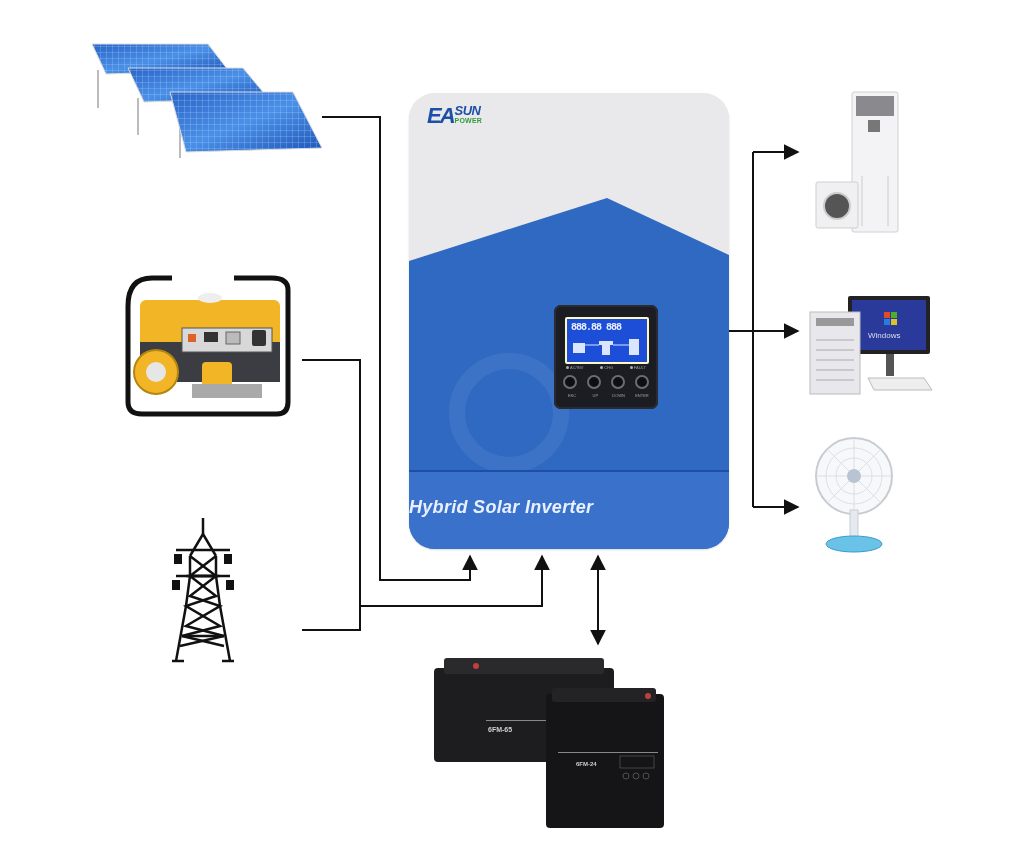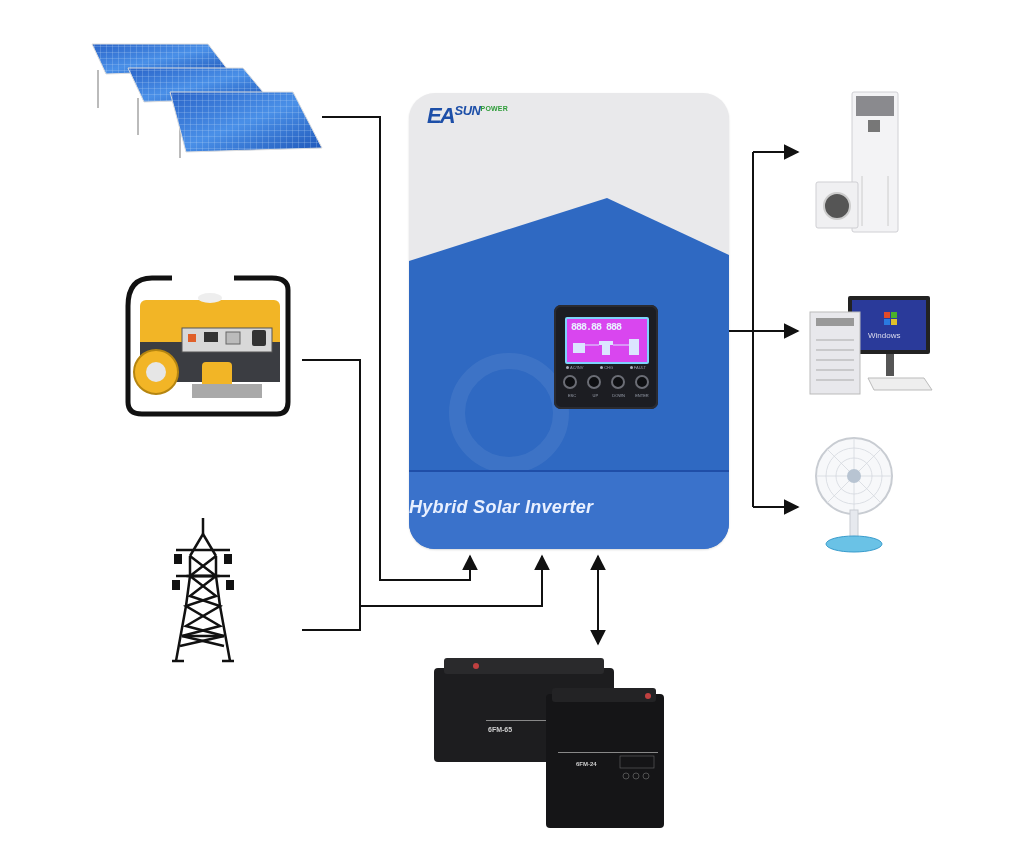--- a/index.html
+++ b/index.html
@@ -5,27 +5,27 @@
   html, body { margin:0; padding:0; background:#ffffff; }
   body { width:1024px; height:853px; position:relative; overflow:hidden; font-family:"Liberation Sans", sans-serif; }
   svg.lines { position:absolute; left:0; top:0; width:1024px; height:853px; pointer-events:none; }
 
   
   .inverter { position:absolute; left:409px; top:93px; width:320px; height:456px; border-radius:26px; overflow:hidden;
               background:#e9e9eb; box-shadow:0 1px 2px rgba(0,0,0,0.15); }
   .inverter .blue { position:absolute; left:0; top:0; width:320px; height:456px; }
   .brand { position:absolute; left:18px; top:12px; display:flex; align-items:flex-start; }
   .brand .ea { font-family:"Liberation Sans", sans-serif; font-weight:bold; font-style:italic; font-size:22px; color:#1d4fa8; letter-spacing:-2px; line-height:22px; }
-  .brand .stack { display:flex; flex-direction:row; margin-left:1px; line-height:9px; }
+  .brand .stack { display:flex; flex-direction:column; margin-left:1px; line-height:9px; }
   .brand .sun { font-weight:bold; font-style:italic; font-size:13px; color:#1d4fa8; line-height:12px; letter-spacing:-0.5px; }
   .brand .power { font-weight:bold; font-size:7px; color:#2f9d3a; line-height:8px; letter-spacing:0.2px; }
 
   .panel { position:absolute; left:145px; top:212px; width:104px; height:104px; background:#1c1d22; border-radius:7px;
            box-shadow:inset 0 0 0 2px #2a2b31; }
-  .lcd { position:absolute; left:11px; top:12px; width:80px; height:43px; background:#d946ef; border:2px solid #7dd3fc; border-radius:2px; }
+  .lcd { position:absolute; left:11px; top:12px; width:80px; height:43px; background:#1d4ed8; border:2px solid #fef9c3; border-radius:2px; }
   .lcd .digits { position:absolute; left:4px; top:3px; font-family:"Liberation Mono", monospace; font-size:10px; color:#e8efff; font-weight:bold; letter-spacing:-1px; }
   .lcd .icons { position:absolute; left:4px; top:18px; width:72px; height:20px; }
   .btn-row { position:absolute; left:9px; top:70px; width:86px; display:flex; justify-content:space-between; }
   .btn { width:14px; height:14px; border-radius:50%; background:#0e0f12; border:2px solid #6b6d75; box-sizing:border-box; }
   .led-row { position:absolute; left:12px; top:60px; width:80px; display:flex; justify-content:space-between; }
   .led { font-size:4px; color:#9aa0ad; display:flex; align-items:center; gap:1px; }
   .led i { display:inline-block; width:3px; height:3px; border-radius:50%; background:#aab0bb; }
   .btn-labels { position:absolute; left:10px; top:88px; width:86px; display:flex; justify-content:space-between; }
   .btn-labels span { width:16px; text-align:center; font-size:4px; color:#9aa0ad; }
 

